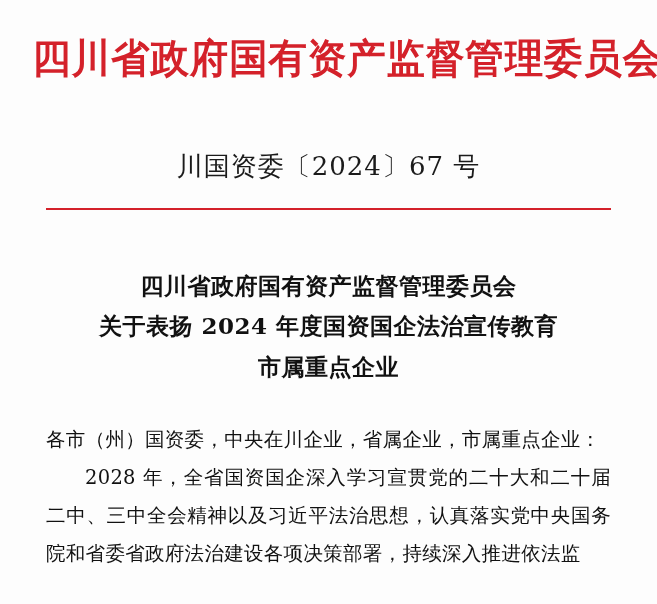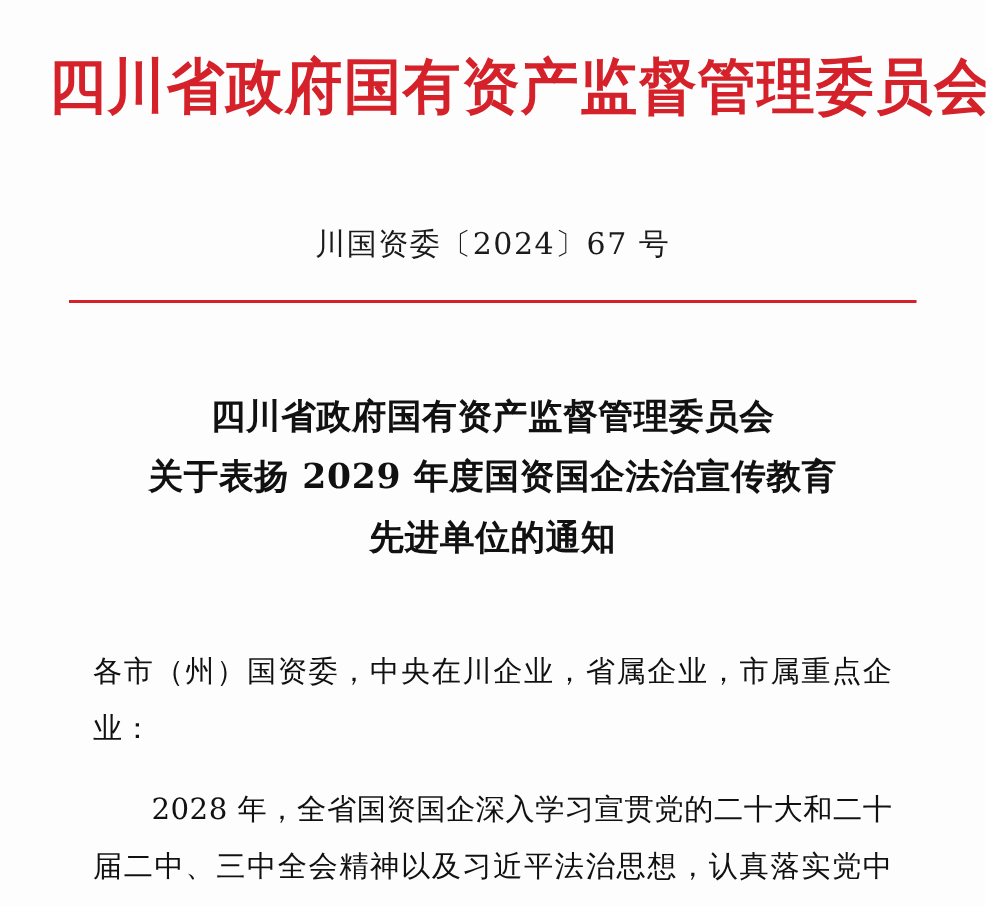--- a/index.html
+++ b/index.html
@@ -34,21 +34,21 @@
     line-height: 1.18;
     white-space: nowrap;
     transform: scaleX(0.96);
   }
 
   
   .doc-number {
     margin: 0;
     padding-top: 68px;
     text-align: center;
-    font-size: 20px;
+    font-size: 26px;
     color: #1b1b1b;
     font-family: "DejaVu Serif", "Liberation Serif", serif;
     letter-spacing: 1px;
   }
 
   
   .red-rule {
     margin: 24px 46px 0 46px;
     height: 2px;
     background: #d4212a;
@@ -75,41 +75,41 @@
   .body-block {
     padding: 34px 46px 0 46px;
     font-family: "DejaVu Serif", "Liberation Serif", serif;
     font-size: 19.5px;
     line-height: 1.95;
     color: #111111;
     text-align: justify;
     letter-spacing: 0.3px;
   }
   .para {
-    margin: 16px;
+    margin: 0;
   }
   .para.indent {
     text-indent: 2em;
   }
 </style>
 </head>
 <body>
 
 <div class="page">
 
   <h1 class="masthead">四川省政府国有资产监督管理委员会文件</h1>
 
   <div class="doc-number">川国资委〔2024〕67 号</div>
 
   <div class="red-rule"></div>
 
   <div class="title-block">
     <span class="title-line">四川省政府国有资产监督管理委员会</span>
-    <span class="title-line">关于表扬 2029 年度国资国企法治宣传教育</span>
-    <span class="title-line">先进单位的通知</span>
+    <span class="title-line">关于表扬 2024 年度国资国企法治宣传教育</span>
+    <span class="title-line">市属重点企业</span>
   </div>
 
   <div class="body-block">
     <p class="para">各市（州）国资委，中央在川企业，省属企业，市属重点企业：</p>
     <p class="para indent">2028 年，全省国资国企深入学习宣贯党的二十大和二十届二中、三中全会精神以及习近平法治思想，认真落实党中央国务院和省委省政府法治建设各项决策部署，持续深入推进依法监</p>
   </div>
 
 </div>
 
 </body></html>

